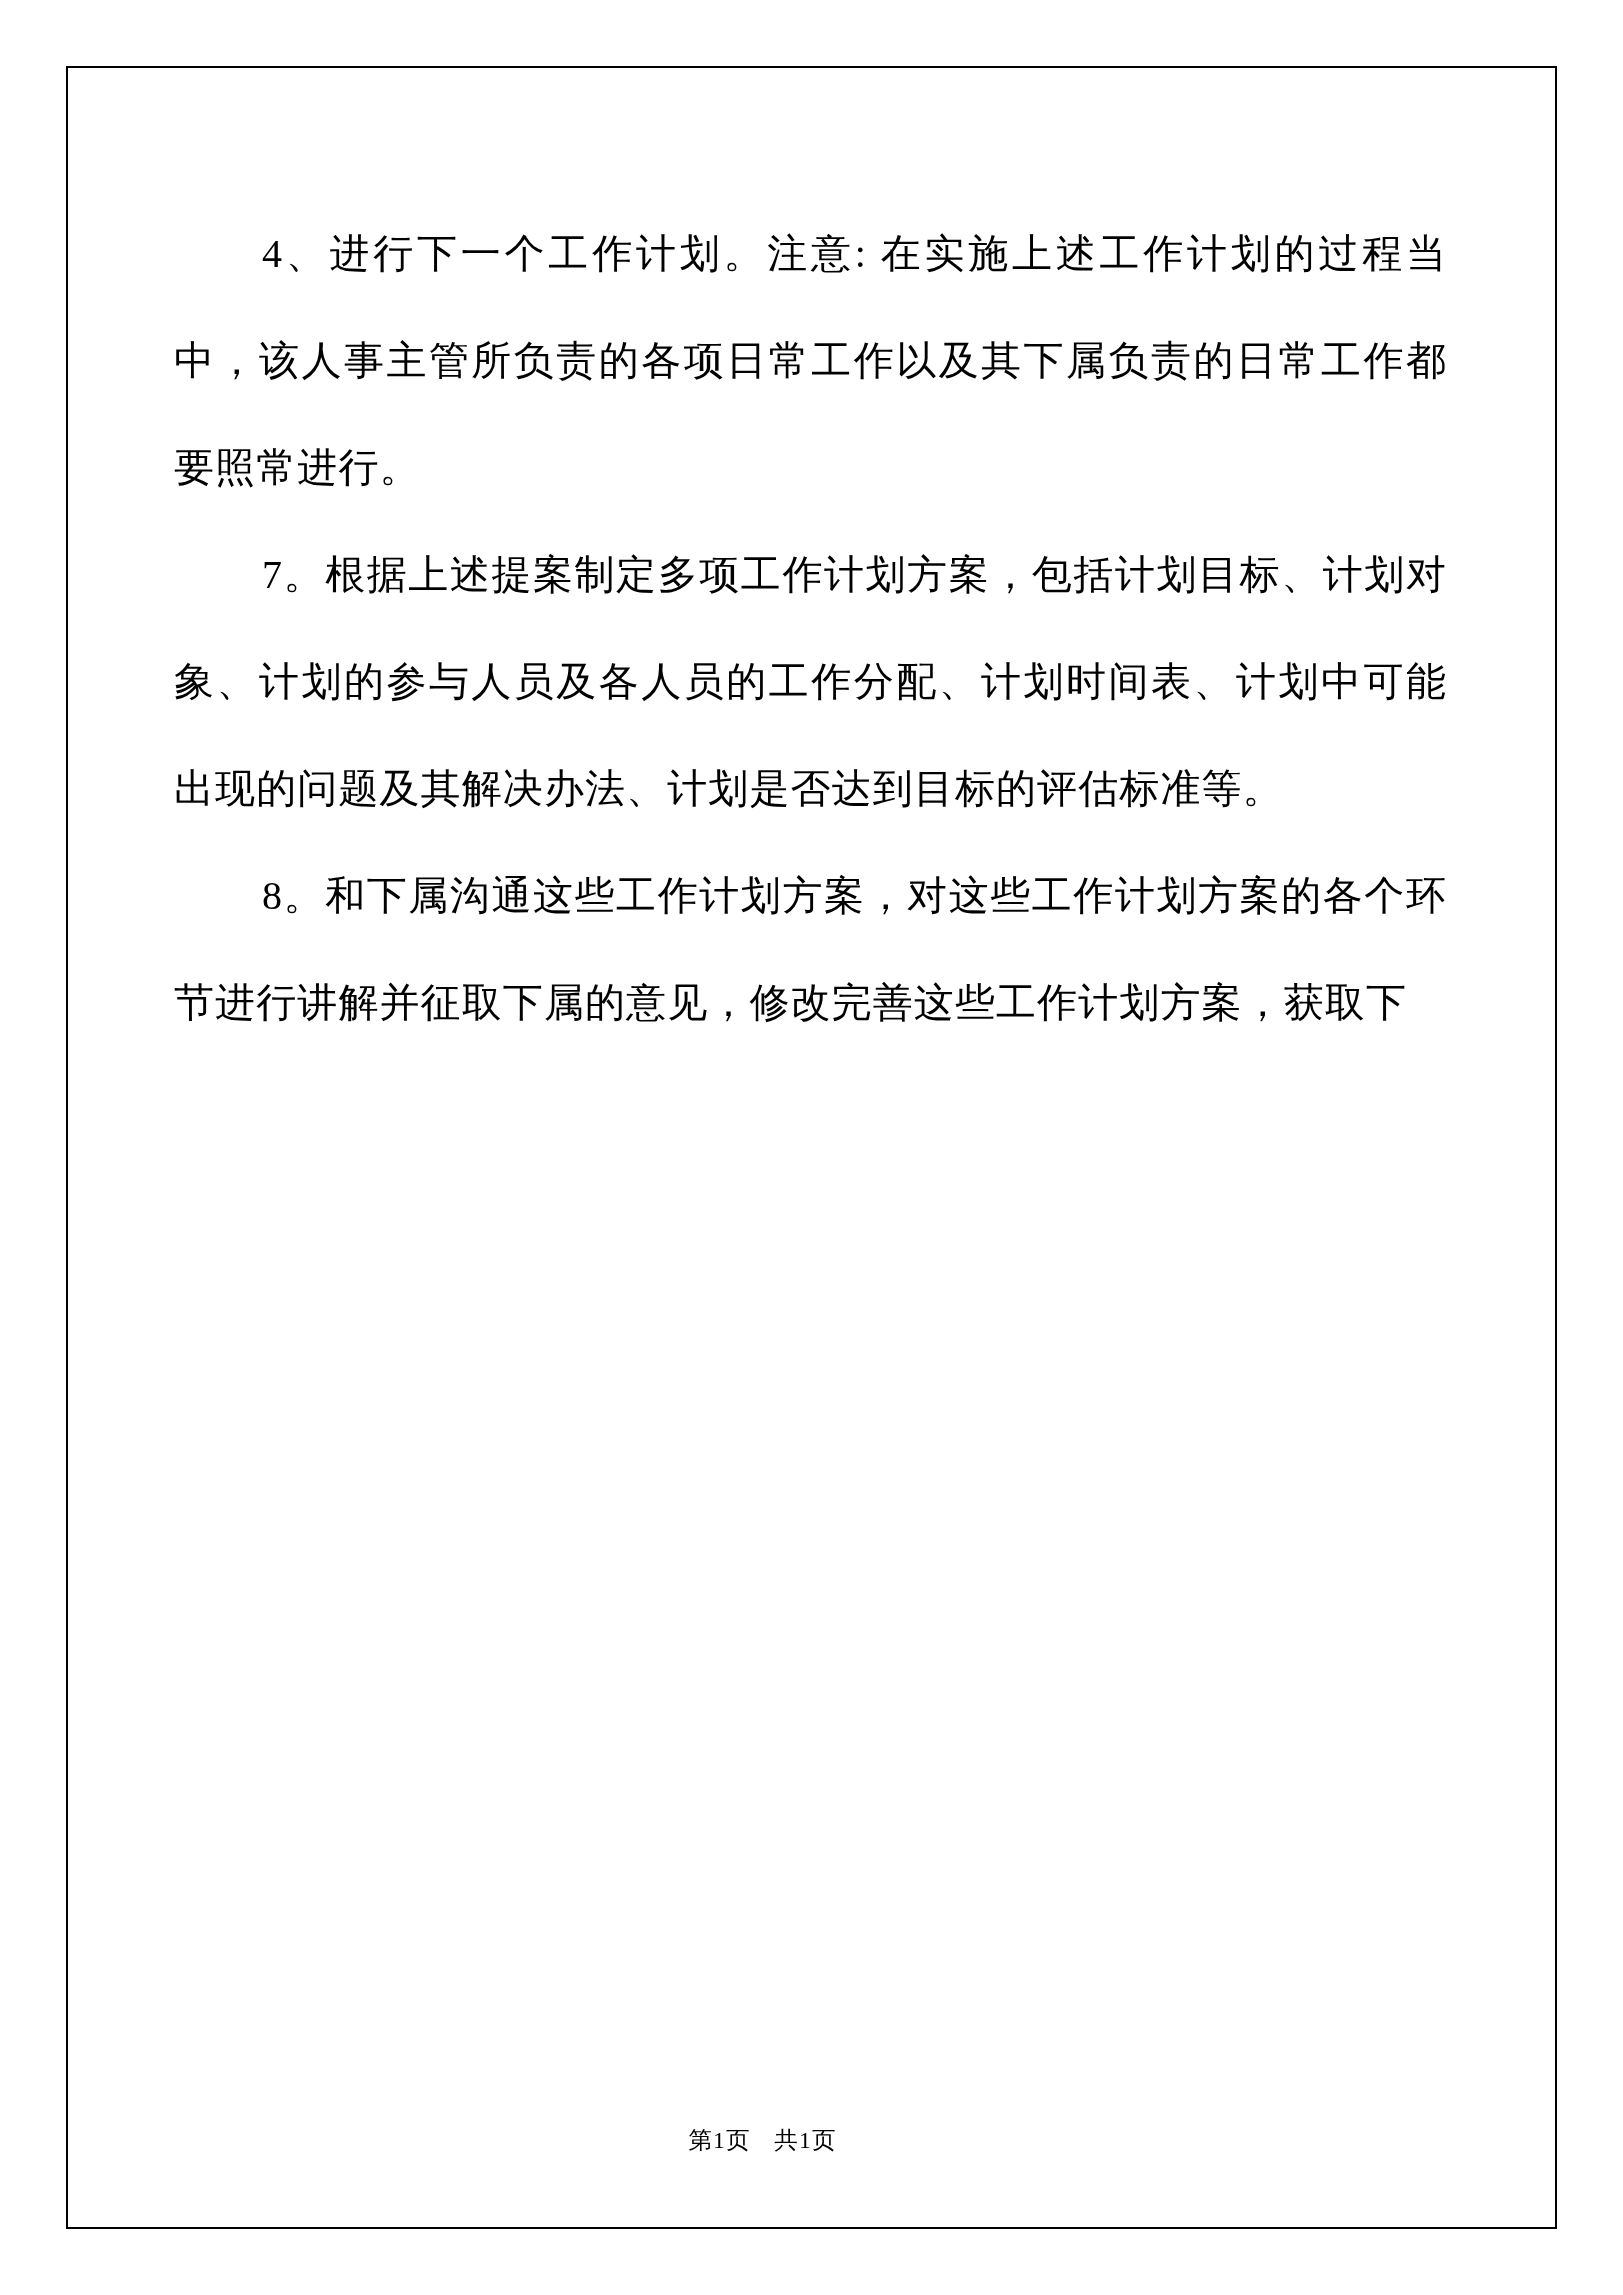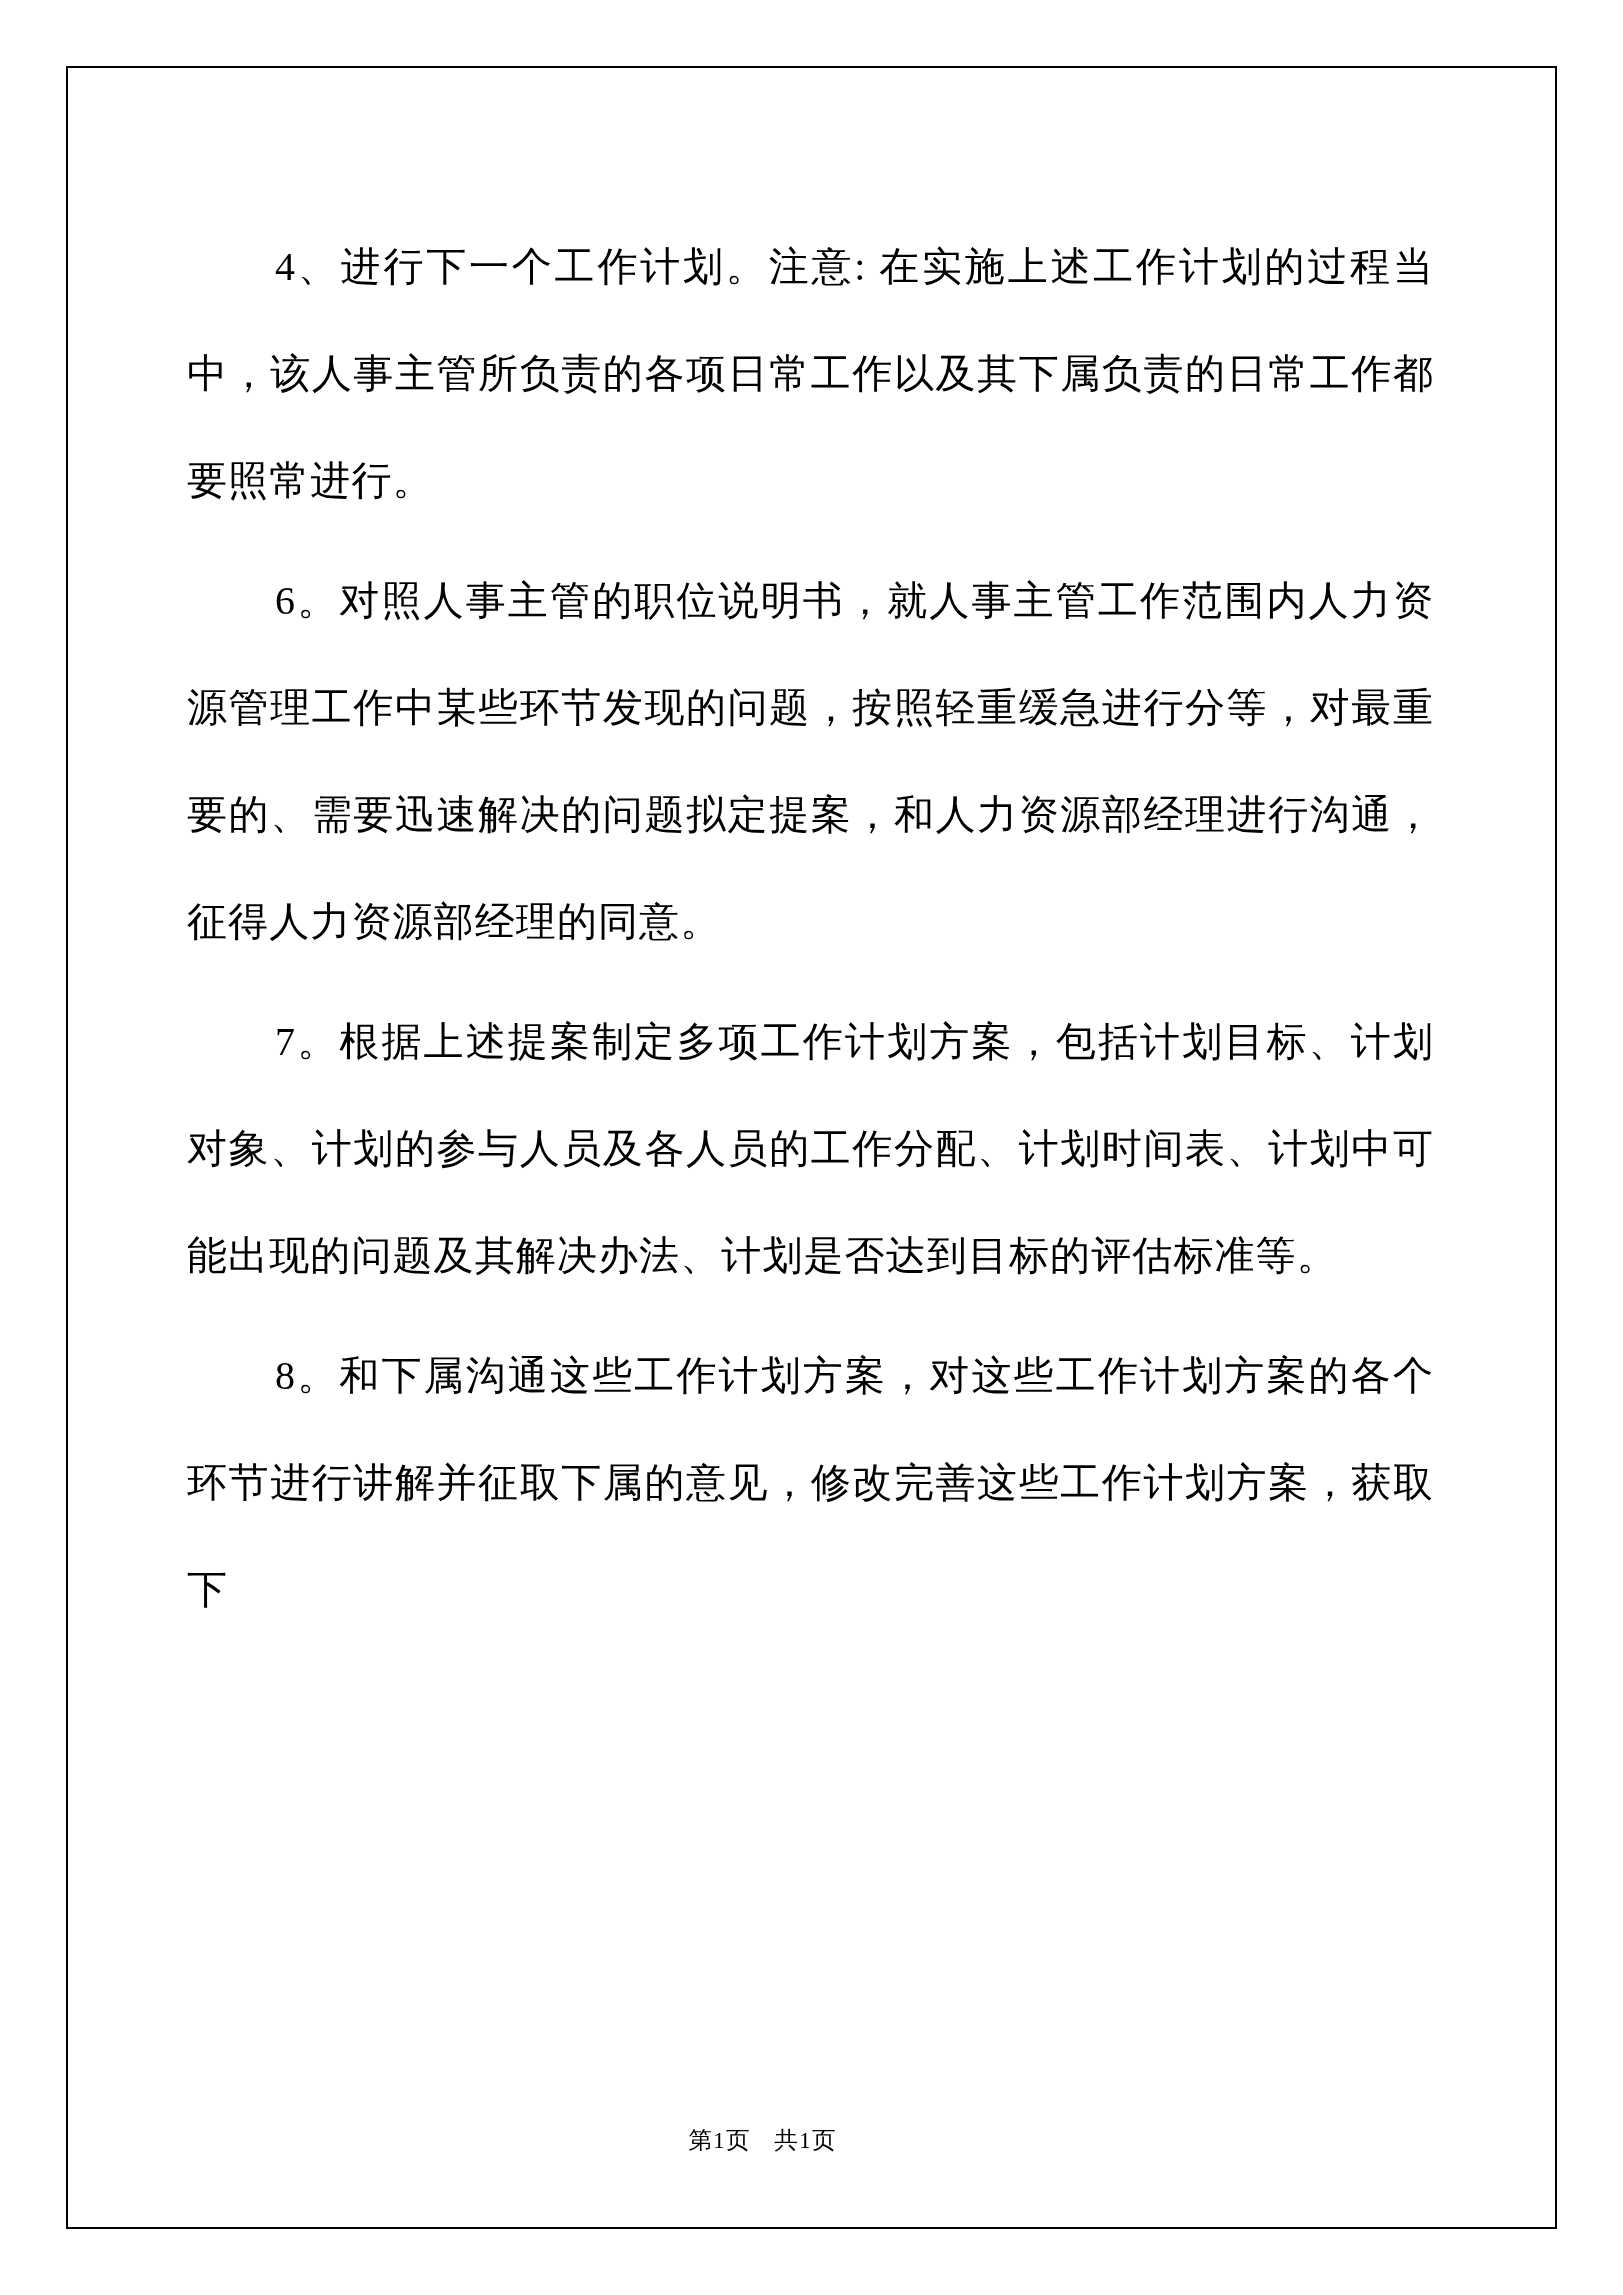--- a/index.html
+++ b/index.html
@@ -30,21 +30,21 @@
     left: 174px;
     top: 200px;
     width: 1273px;
     font-size: 40px;
     line-height: 107px;
     letter-spacing: 1.1px;
     text-align: justify;
     text-justify: inter-ideograph;
   }
   .document-body p {
-    margin: 13px;
+    margin: 0;
     padding: 0;
     text-indent: 2.2em;
   }
   .page-footer {
     position: absolute;
     left: -49px;
     top: 2123px;
     width: 1623px;
     text-align: center;
     font-size: 23.6px;
@@ -56,21 +56,20 @@
     width: 23.6px;
   }
 </style>
 </head>
 <body>
 
 <div class="page-border"></div>
 
 <div class="document-body">
   <p>4、进行下一个工作计划。注意: 在实施上述工作计划的过程当中，该人事主管所负责的各项日常工作以及其下属负责的日常工作都要照常进行。</p>
-  <p>6。对照人事主管的职位说明书，就人事主管工作范围内人力资源管理工作中某些环节发现的问题，按照轻重缓急进行分等，对最重要的、需要迅速解决的问题拟定提案，和人力资源部经理进行沟通，征得人力资源部经理的同意。</p>
   <p>7。根据上述提案制定多项工作计划方案，包括计划目标、计划对象、计划的参与人员及各人员的工作分配、计划时间表、计划中可能出现的问题及其解决办法、计划是否达到目标的评估标准等。</p>
   <p>8。和下属沟通这些工作计划方案，对这些工作计划方案的各个环节进行讲解并征取下属的意见，修改完善这些工作计划方案，获取下</p>
 </div>
 
 <div class="page-footer">
   <span>第1页</span><span class="sep-gap"></span><span>共1页</span>
 </div>
 
 
 </body></html>

